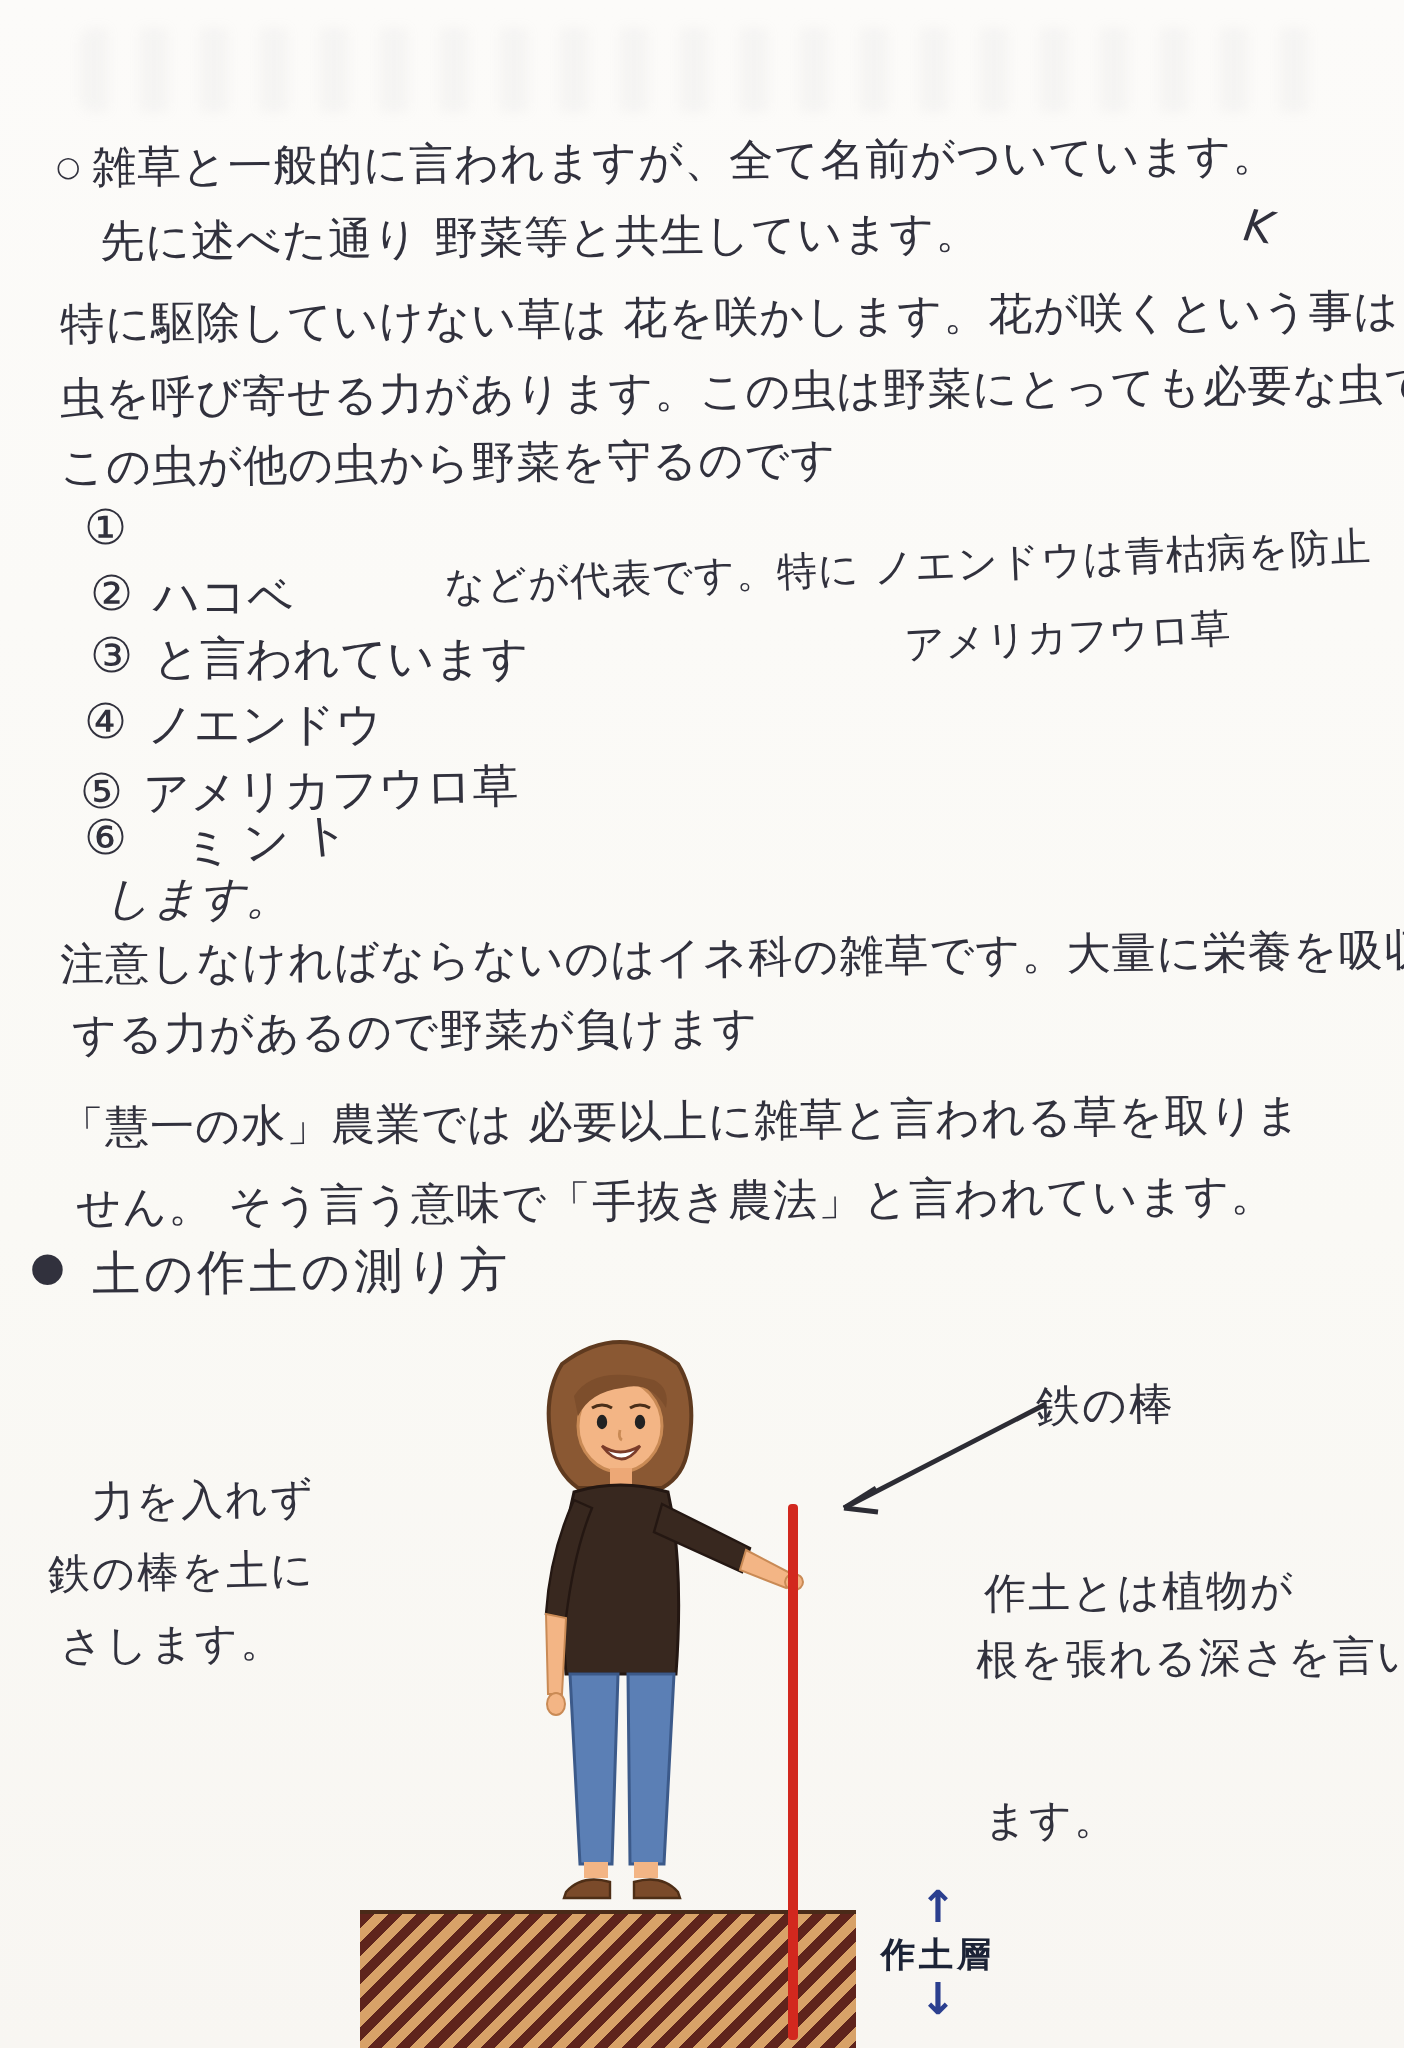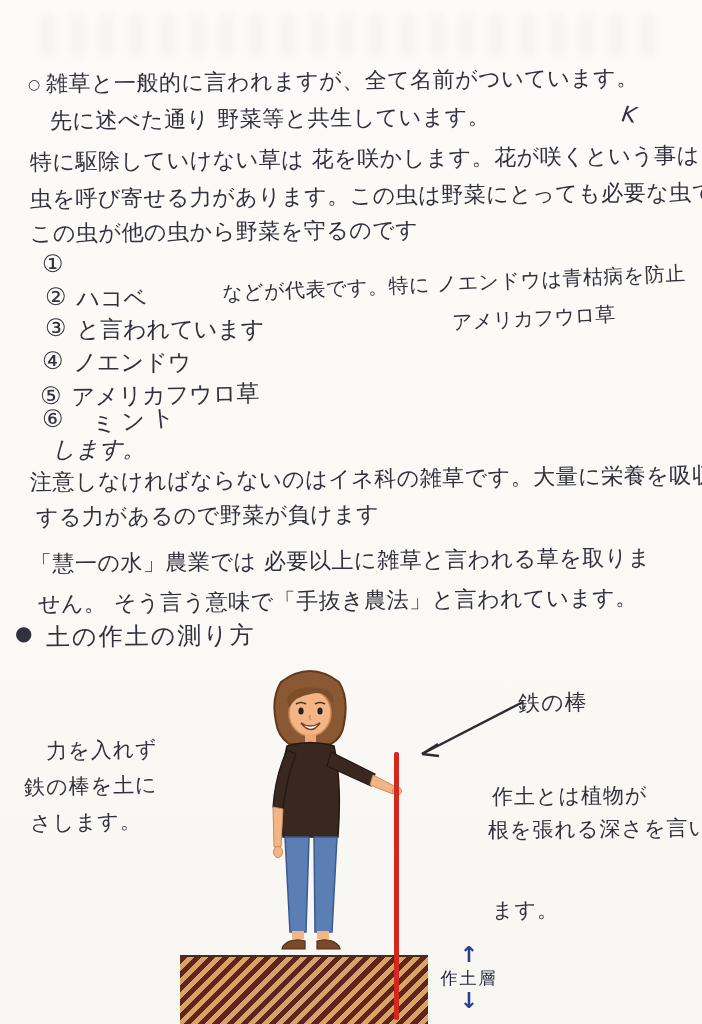--- a/index.html
+++ b/index.html
@@ -34,21 +34,21 @@
   .soil{
     position:absolute;left:180px;top:955px;width:248px;height:69px;z-index:4;
     background:repeating-linear-gradient(135deg,#5f241c 0 5px,#d8a268 5px 10px);
     border-top:2px solid #4a2a18;
   }
   .layer-label-box{
     position:absolute;left:433px;top:944px;width:72px;height:80px;z-index:5;
     display:flex;flex-direction:column;align-items:center;justify-content:flex-start;
   }
   .layer-arrow{font-size:22px;line-height:22px;color:#2b3f8f;font-weight:bold;}
-  .layer-text{font-size:17px;line-height:24px;color:#1c2336;font-weight:normal;letter-spacing:2px;}
+  .layer-text{font-size:17px;line-height:24px;color:#1c2336;font-weight:bold;letter-spacing:2px;}
   .rod-label{font-size:22px;letter-spacing:1px;}
   svg{display:block;}
   .person-svg{position:absolute;left:235px;top:660px;z-index:5;}
   .arrow-svg{position:absolute;left:408px;top:698px;z-index:5;}
 </style>
 </head>
 <body>
 
 <div class="page">
 

